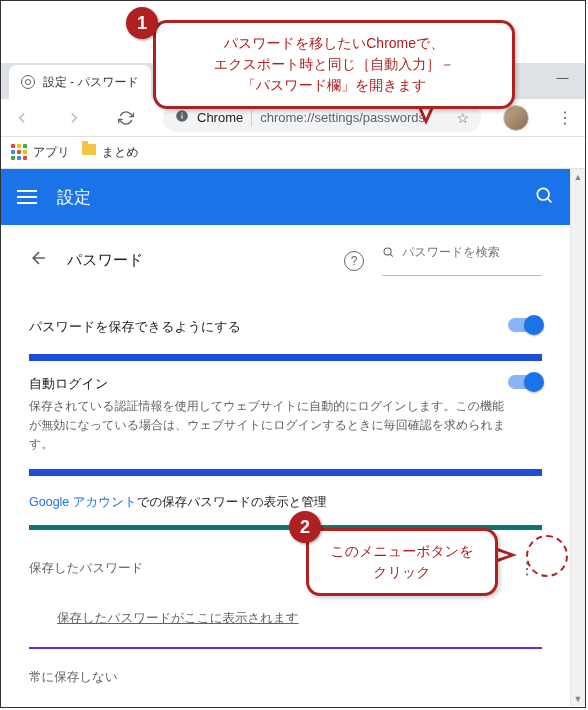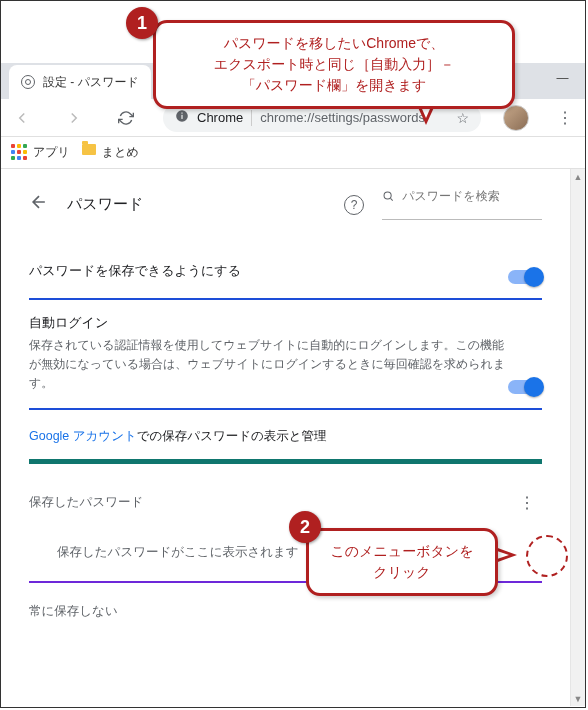--- a/index.html
+++ b/index.html
@@ -207,23 +207,23 @@
       padding-bottom: 16px;
       width: 160px;
       color:#5f6368;
     }
     .pw-search input {
       border: none; outline: none; background: transparent;
       font-size: 12px; width: 100%; color:#5f6368;
     }
     .row {
       display: flex;
-      align-items: flex-end;
+      align-items: flex-start;
       padding: 14px 0;
-      border-bottom: 2px solid #1d4ed8;
+      border-bottom: 7px solid #1d4ed8;
     }
     .row-text { flex: 1; }
     .row-title { font-size: 13px; color:#202124; margin-bottom: 4px; }
     .row-desc { font-size: 12px; color:#5f6368; line-height: 1.6; }
     
     .toggle {
       width: 34px; height: 14px; border-radius: 7px;
       background: #8ab4f8; position: relative; flex: none;
     }
     .toggle::after {
@@ -241,21 +241,21 @@
       padding: 24px 0 10px;
       border-top: 5px solid #0f766e;
     }
     .section-label { font-size: 12.5px; color:#5f6368; }
     .more-btn {
       margin-left:auto;
       width: 30px; height: 30px; border-radius:50%;
       display:flex;align-items:center;justify-content:center;
       color:#5f6368;font-size:16px;
     }
-    .empty-msg { padding: 16px 0 20px 28px; font-size: 12.5px; color:#5f6368; }
+    .empty-msg { padding: 16px 0 20px 28px; font-size: 12.5px; color:#5f6368;text-decoration:underline; }
     .section-row2 {
       border-top: 2px solid #6d28d9;
       padding: 20px 0 0;
     }
     
     .callout {
       position: absolute;
       background: #fff;
       border: 3px solid #b02020;
       border-radius: 14px;
@@ -398,20 +398,34 @@
     </div>
     <div class="bm-item">
       <span class="folder-icon"></span>
       <span>まとめ</span>
     </div>
   </div>
 
   <div class="content-wrap">
     <div class="content-col">
 
+      <div class="settings-bar">
+        <div class="hamburger">
+          <span></span>
+            <span></span>
+            <span></span>
+        </div>
+        <div class="settings-title">設定</div>
+        <div class="settings-search">
+          <svg width="20" height="20" viewBox="0 0 24 24" fill="none" stroke="#fff" stroke-width="2">
+              <circle cx="11" cy="11" r="7"></circle>
+              <path d="M21 21l-4.3-4.3"></path>
+            </svg>
+        </div>
+      </div>
 
       <div class="settings-body">
 
         <div class="sub-header">
           <span class="back-arrow">
             <svg width="20" height="20" viewBox="0 0 24 24" fill="none" stroke="#5f6368" stroke-width="2">
                 <path d="M19 12H5M12 19l-7-7 7-7"></path>
               </svg>
           </span>
           <span class="sub-title">パスワード</span>

